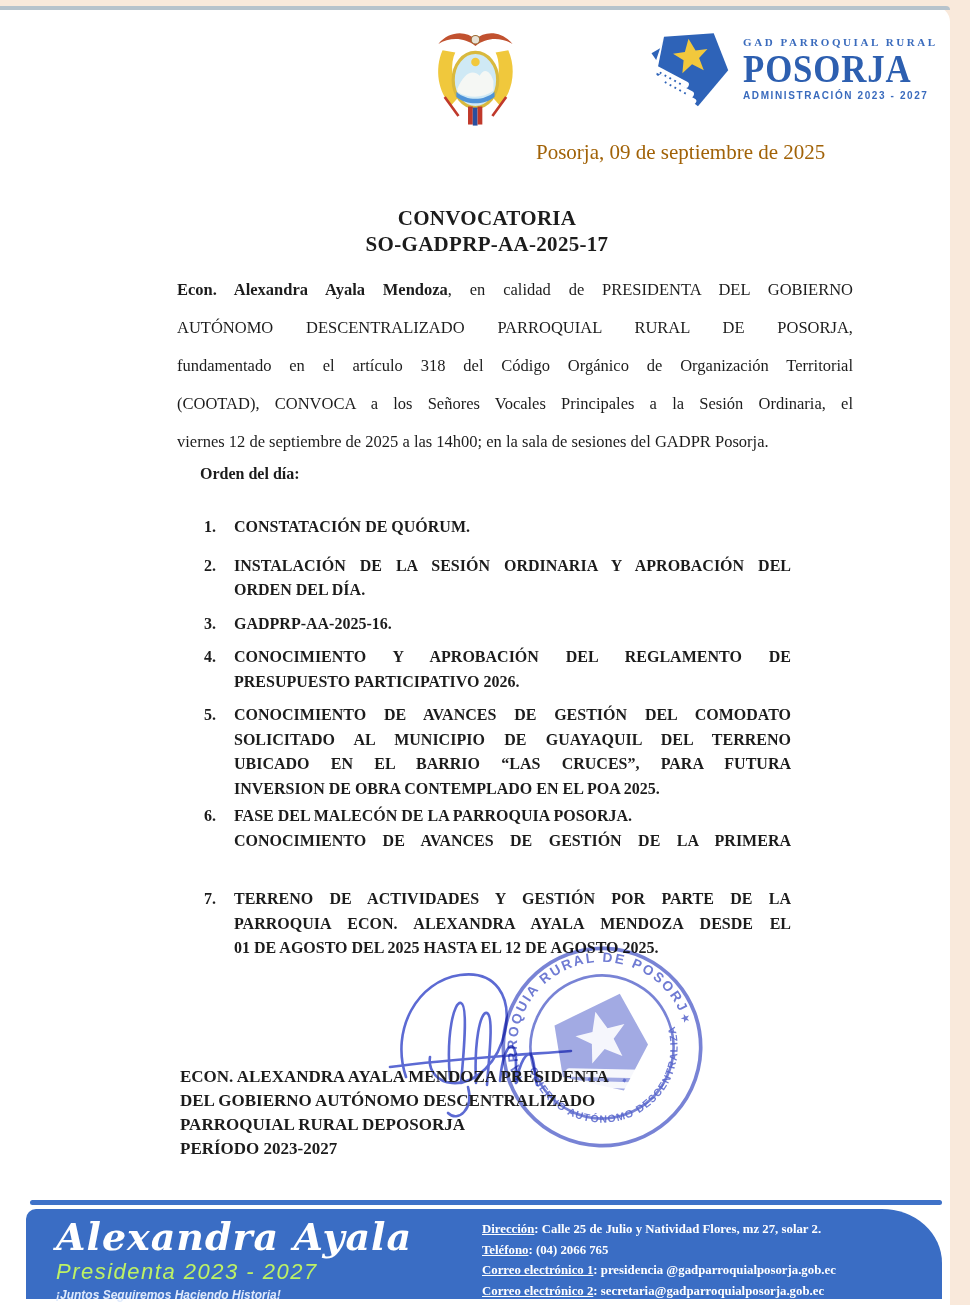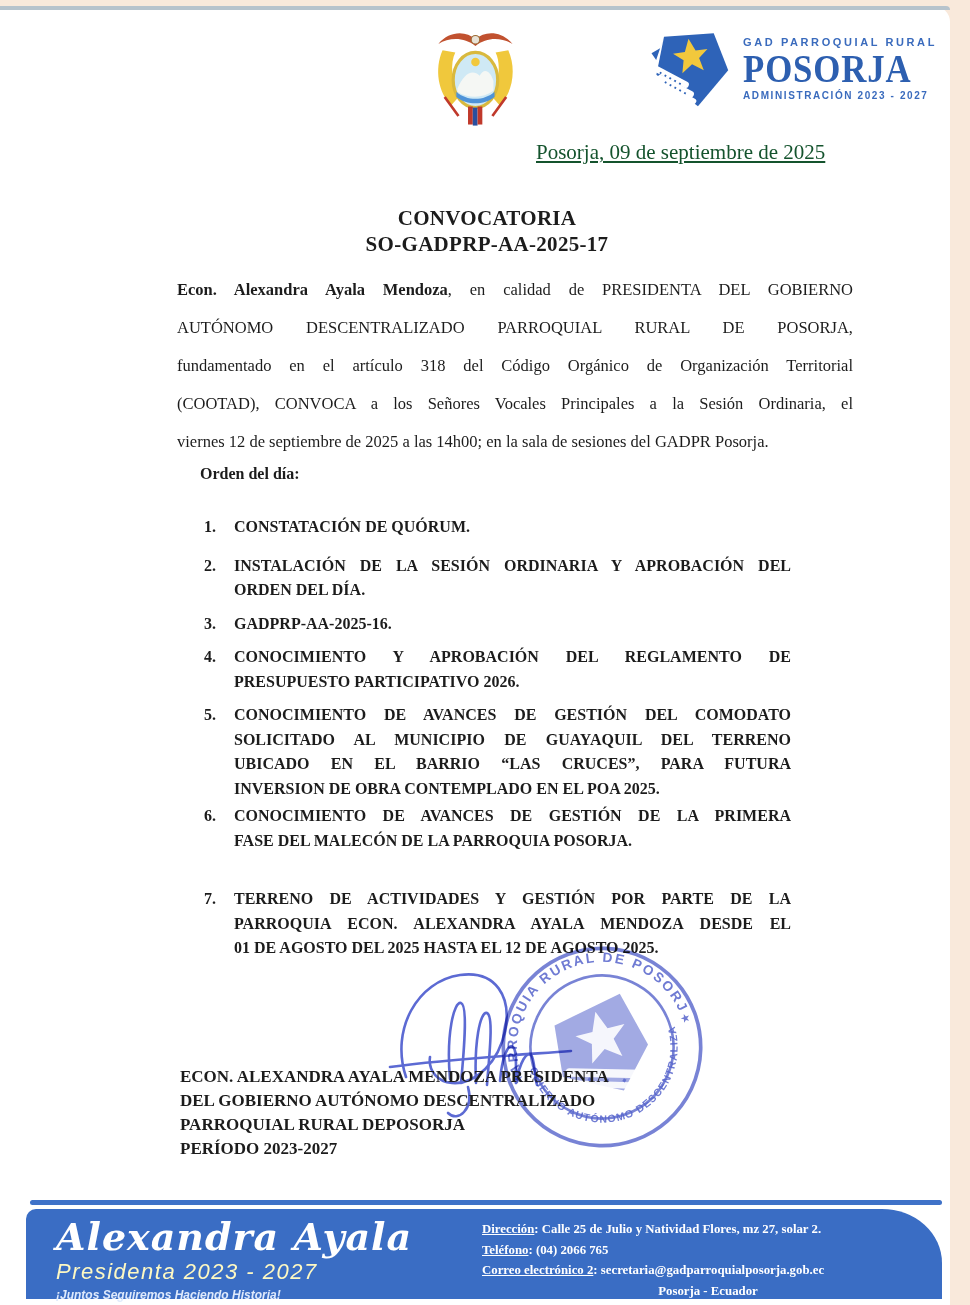--- a/index.html
+++ b/index.html
@@ -6,25 +6,25 @@
   html,body { width:970px; height:1305px; }
   body { position:relative; background:#f9e9db; font-family:"Liberation Serif", serif; color:#1c1c1c; overflow:hidden; }
   .page { position:absolute; left:0; top:6px; width:950px; height:1299px; background:#ffffff; border-top-right-radius:16px; }
   .topline { position:absolute; left:0; top:0; width:100%; height:4px; background:#b7c3cc; border-top-right-radius:16px; }
 
   
   .arms { position:absolute; left:423px; top:21px; width:107px; height:106px; }
   .logo { position:absolute; left:645px; top:16px; width:290px; height:100px; display:flex; }
   .logo-icon { width:92px; height:96px; flex:0 0 auto; }
   .logo-text { margin-left:6px; padding-top:14px; }
-  .logo-top { font-family:Liberation Sans, sans-serif; font-weight:bold; font-size:11px; letter-spacing:2.6px; color:#3a6bbd; }
+  .logo-top { font-family:Liberation Serif, serif; font-weight:bold; font-size:11px; letter-spacing:2.6px; color:#3a6bbd; }
   .logo-name { font-family:"Liberation Serif", serif; font-weight:bold; font-size:41px; line-height:40px; color:#2d5fb0; transform:scaleX(.85); transform-origin:left; letter-spacing:1px; }
   .logo-admin { font-family:"Liberation Sans", sans-serif; font-weight:bold; font-size:10px; letter-spacing:1.6px; color:#3a6bbd; margin-top:2px; }
 
-  .date { position:absolute; left:536px; top:134px; font-size:21px; color:#14532d;text-decoration:underline; }
+  .date { position:absolute; left:536px; top:134px; font-size:21px; color:#a16207; }
 
   .title { position:absolute; left:0; top:199px; width:974px; text-align:center; font-weight:bold; font-size:21px; line-height:26px; letter-spacing:.3px; }
 
   .para { position:absolute; left:145px; top:265px; width:676px; font-size:16.5px;margin-left:32px; }
   .pline { display:block; line-height:38px; text-align:justify; }
   .jl { text-align:justify; text-align-last:justify; }
 
   .orden { position:absolute; left:200px; top:459px; font-weight:bold; font-size:16px; }
 
   .list { position:absolute; left:204px; top:509px; width:590px; }
@@ -42,21 +42,21 @@
   .sig { position:absolute; left:388px; top:953px; width:185px; height:172px; mix-blend-mode:multiply; }
   .stamp { position:absolute; left:497px; top:936px; width:210px; height:210px; mix-blend-mode:multiply; opacity:.9; }
 
   .sigblock { position:absolute; left:180px; top:1059px; width:600px; font-weight:bold; font-size:17px; line-height:24px; }
 
   
   .footline { position:absolute; left:30px; top:1194px; width:912px; height:5px; background:#3f72c8; border-radius:3px; }
   .footmain { position:absolute; left:26px; top:1203px; width:916px; height:90px; background:#3a6dc4; border-top-right-radius:60px 54px; border-top-left-radius:10px; }
   .fleft { position:absolute; left:30px; top:8px; width:390px; color:#fff; }
   .fname { font-family:"DejaVu Serif", serif; font-style:italic; font-weight:bold; font-size:38px; line-height:40px; letter-spacing:1px; }
-  .frole { font-family:"Liberation Sans", sans-serif; font-style:italic; font-size:22px; letter-spacing:1.5px; color:#fef9c3; margin-top:2px; }
+  .frole { font-family:"Liberation Sans", sans-serif; font-style:italic; font-size:22px; letter-spacing:1.5px; color:#bef264; margin-top:2px; }
   .fslogan { font-family:"Liberation Sans", sans-serif; font-style:italic; font-weight:bold; font-size:12px; color:#dfeafc; margin-top:3px; }
   .fright { position:absolute; left:456px; top:10px; width:452px; color:#fff; font-weight:bold; font-size:12.8px; line-height:20.5px; font-family:"Liberation Serif", serif; }
   .frow .lbl { text-decoration:underline; }
   .floc { text-align:center; }
 </style>
 </head>
 <body>
 
 <div class="page">
   <div class="topline"></div>
@@ -146,22 +146,22 @@
       <div class="itext">
         <div class="iline jl">CONOCIMIENTO DE AVANCES DE GESTIÓN DEL COMODATO</div>
         <div class="iline jl">SOLICITADO AL MUNICIPIO DE GUAYAQUIL DEL TERRENO</div>
         <div class="iline jl">UBICADO EN EL BARRIO “LAS CRUCES”, PARA FUTURA</div>
         <div class="iline">INVERSION DE OBRA CONTEMPLADO EN EL POA 2025.</div>
       </div>
     </div>
     <div class="item">
       <div class="num">6.</div>
       <div class="itext">
+        <div class="iline">FASE DEL MALECÓN DE LA PARROQUIA POSORJA.</div>
         <div class="iline jl">CONOCIMIENTO DE AVANCES DE GESTIÓN DE LA PRIMERA</div>
-        <div class="iline">FASE DEL MALECÓN DE LA PARROQUIA POSORJA.</div>
       </div>
     </div>
     <div class="item">
       <div class="num">7.</div>
       <div class="itext">
         <div class="iline jl">TERRENO DE ACTIVIDADES Y GESTIÓN POR PARTE DE LA</div>
         <div class="iline jl">PARROQUIA ECON. ALEXANDRA AYALA MENDOZA DESDE EL</div>
         <div class="iline">01 DE AGOSTO DEL 2025 HASTA EL 12 DE AGOSTO 2025.</div>
       </div>
     </div>
@@ -215,17 +215,18 @@
   <div class="footline"></div>
   <div class="footmain">
     <div class="fleft">
       <div class="fname">Alexandra Ayala</div>
       <div class="frole">Presidenta 2023 - 2027</div>
       <div class="fslogan">¡Juntos Seguiremos Haciendo Historia!</div>
     </div>
     <div class="fright">
       <div class="frow"><span class="lbl">Dirección</span><span>: Calle 25 de Julio y Natividad Flores, mz 27, solar 2.</span></div>
       <div class="frow"><span class="lbl">Teléfono</span><span>: (04) 2066 765</span></div>
+      <div class="frow"><span class="lbl">Correo electrónico 1</span><span>: presidencia @gadparroquialposorja.gob.ec</span></div>
       <div class="frow"><span class="lbl">Correo electrónico 2</span><span>: secretaria@gadparroquialposorja.gob.ec</span></div>
       <div class="floc">Posorja - Ecuador</div>
     </div>
   </div>
 </div>
 
 </body></html>

